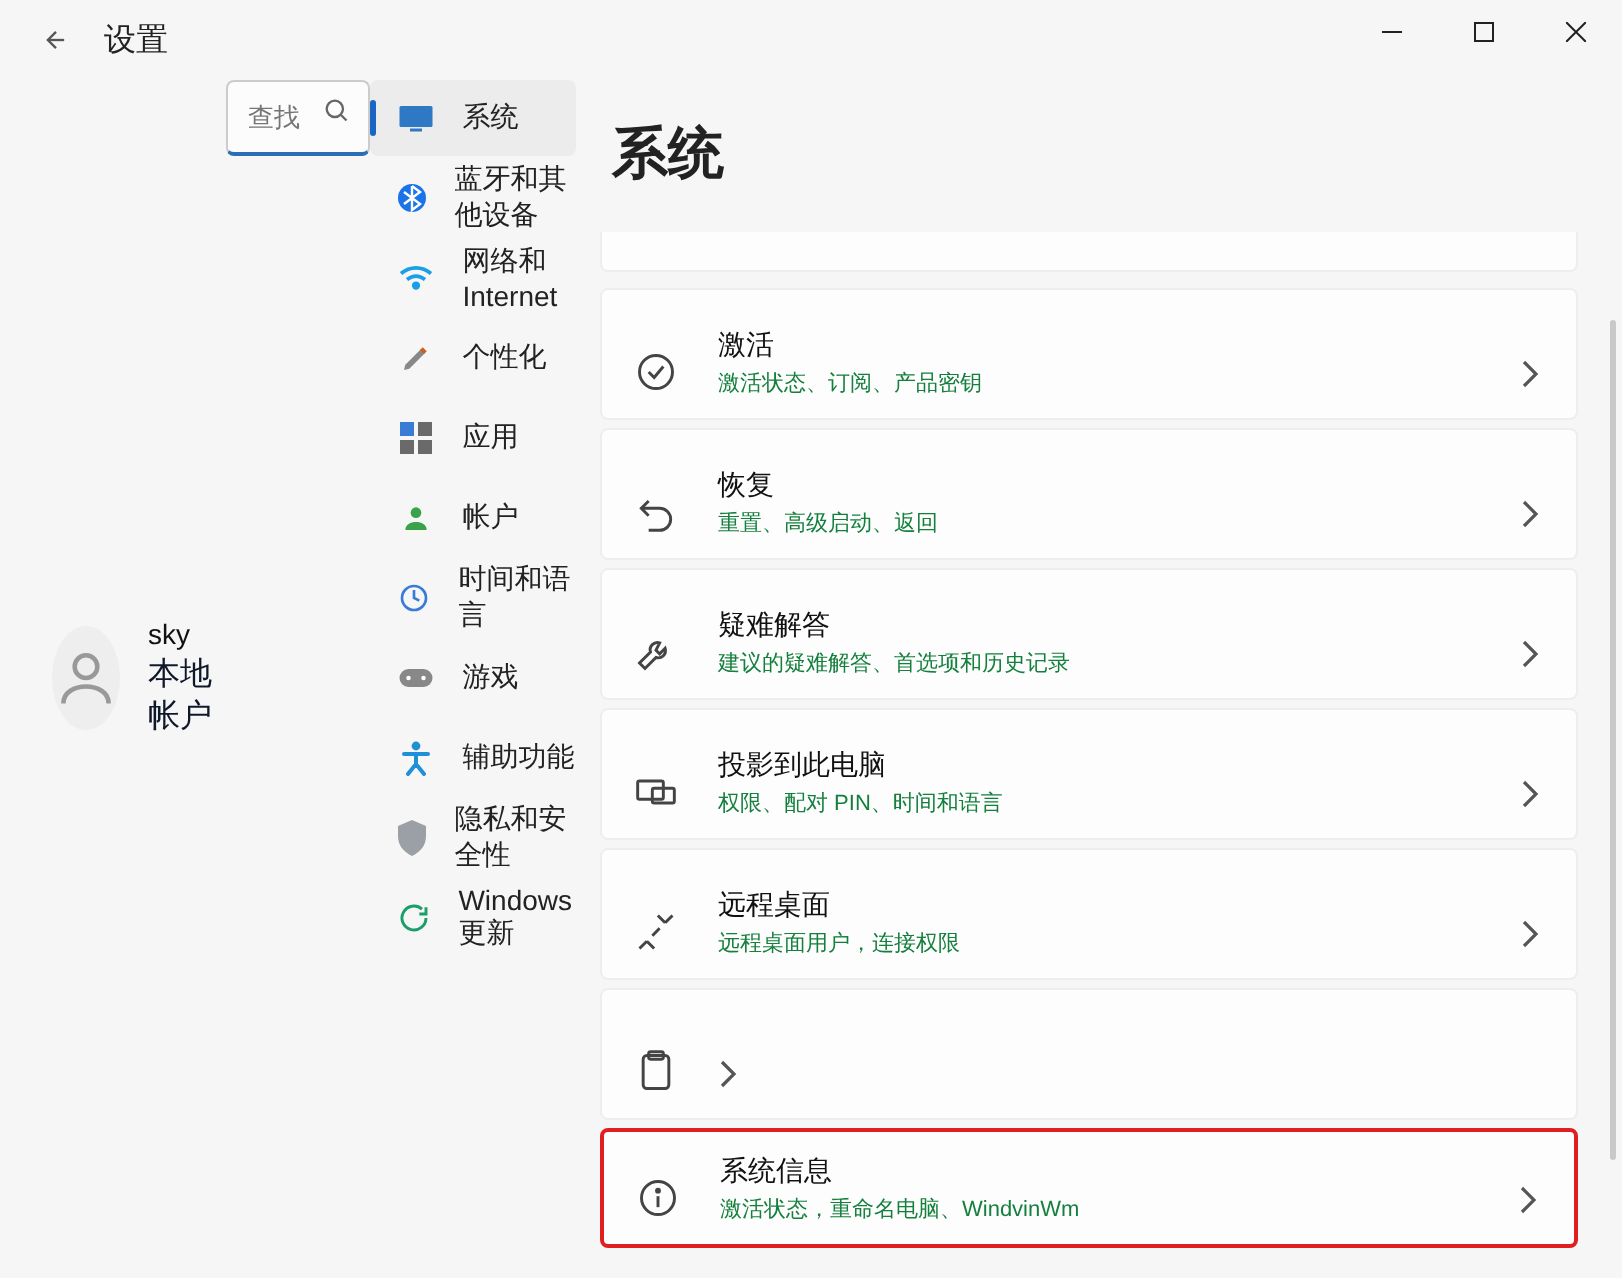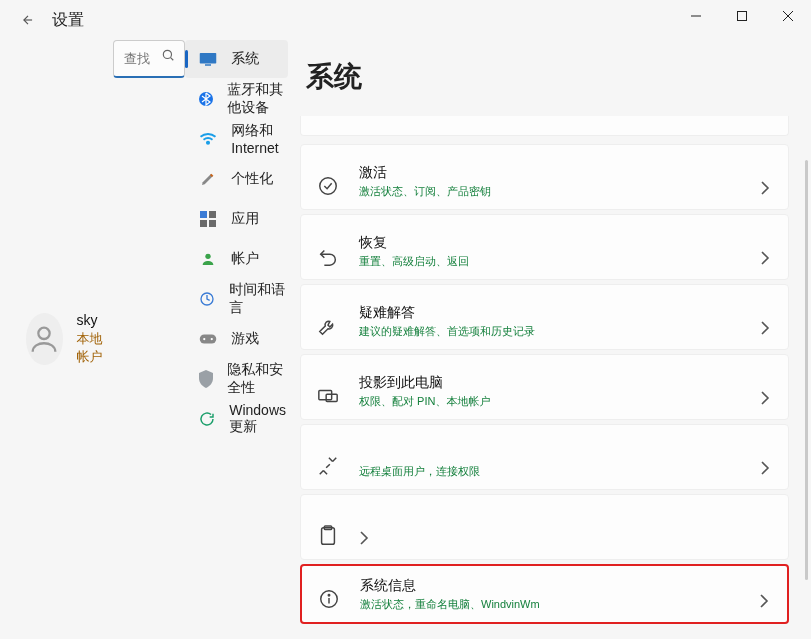--- a/index.html
+++ b/index.html
@@ -62,22 +62,22 @@
     background: #eee;
     display:flex; align-items:center; justify-content:center;
     color:#888;
   }
   .profile .username {
     font-size: 14px;
     color: #111;
     font-weight: 500;
   }
   .profile .accounttype {
-    font-size: 13px;
-    color: #a16207;
+    font-size: 16px;
+    color: #0f172a;
     margin-top: 2px;
   }
   .search-wrap {
     position: relative;
     margin-bottom: 22px;
     width: 266px;
   }
   .search {
     width: 100%;
     height: 38px;
@@ -317,20 +317,29 @@
             <svg width="18" height="12" viewBox="0 0 24 16">
               <rect x="1" y="2" width="22" height="12" rx="6" fill="#888"></rect>
               <circle cx="7" cy="8" r="1.5" fill="#fff"></circle>
               <circle cx="17" cy="8" r="1.5" fill="#fff"></circle>
             </svg>
           </span>
         <span>游戏</span>
       </div>
       <div class="nav-item">
         <span class="ic">
+            <svg width="16" height="18" viewBox="0 0 16 18">
+              <circle cx="8" cy="3" r="2.2" fill="#1f8fd8"></circle>
+              <path d="M2 7h12M8 7v5m-4 5l4-5 4 5" stroke="#1f8fd8" stroke-width="2" fill="none" stroke-linecap="round"></path>
+            </svg>
+          </span>
+        <span>辅助功能</span>
+      </div>
+      <div class="nav-item">
+        <span class="ic">
             <svg width="14" height="18" viewBox="0 0 14 18">
               <path d="M7 0l7 3v5c0 5-3 8-7 10C3 16 0 13 0 8V3z" fill="#9aa0a6"></path>
             </svg>
           </span>
         <span>隐私和安全性</span>
       </div>
       <div class="nav-item">
         <span class="ic">
             <svg width="16" height="16" viewBox="0 0 24 24" fill="none" stroke="#1a9e6a" stroke-width="2.2">
               <path d="M21 12a9 9 0 11-3-6.7"></path>
@@ -397,34 +406,35 @@
 
       <div class="row">
         <span class="ic">
             <svg width="22" height="22" viewBox="0 0 24 24" fill="none" stroke="#444" stroke-width="1.6">
               <rect x="2" y="6" width="14" height="10" rx="1"></rect>
               <rect x="10" y="10" width="12" height="8" rx="1"></rect>
             </svg>
           </span>
         <div class="tcol">
           <div class="ttl">投影到此电脑</div>
-          <div class="sub">权限、配对 PIN、本地帐户</div>
+          <div class="sub">权限、配对 PIN、时间和语言</div>
         </div>
         <span class="chev"><svg width="10" height="14" viewBox="0 0 8 14" fill="none" stroke="currentColor" stroke-width="1.6">
               <path d="M1 1l6 6-6 6"></path>
             </svg></span>
       </div>
 
       <div class="row">
         <span class="ic">
             <svg width="22" height="22" viewBox="0 0 24 24" fill="none" stroke="#444" stroke-width="1.6">
               <path d="M7 17l-4 4m4-4l4 4M17 7l4-4m-4 4l-4-4M14 10l-4 4"></path>
             </svg>
           </span>
         <div class="tcol">
+          <div class="ttl">远程桌面</div>
           <div class="sub">远程桌面用户，连接权限</div>
         </div>
         <span class="chev"><svg width="10" height="14" viewBox="0 0 8 14" fill="none" stroke="currentColor" stroke-width="1.6">
               <path d="M1 1l6 6-6 6"></path>
             </svg></span>
       </div>
 
       <div class="row">
         <span class="ic">
             <svg width="20" height="22" viewBox="0 0 20 24" fill="none" stroke="#444" stroke-width="1.6">

